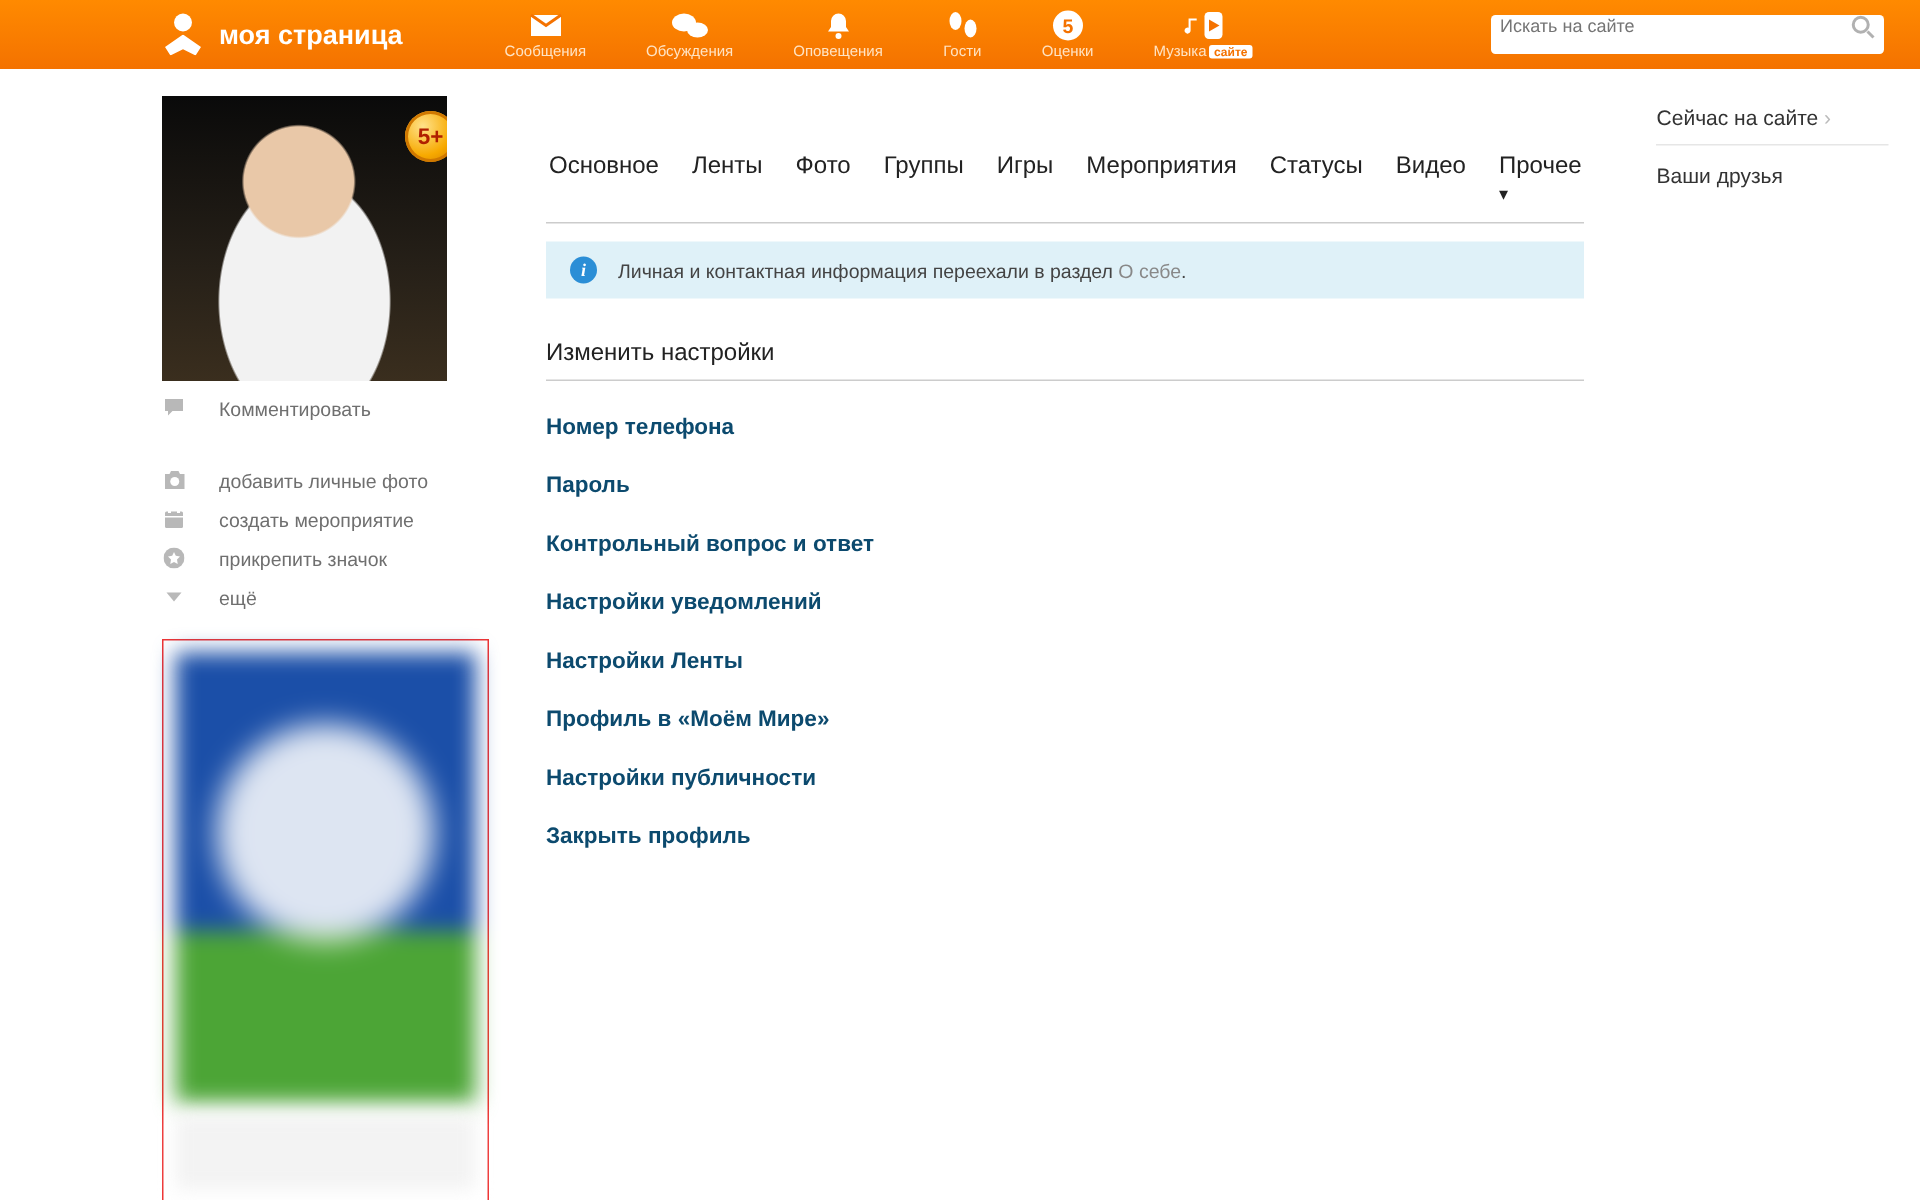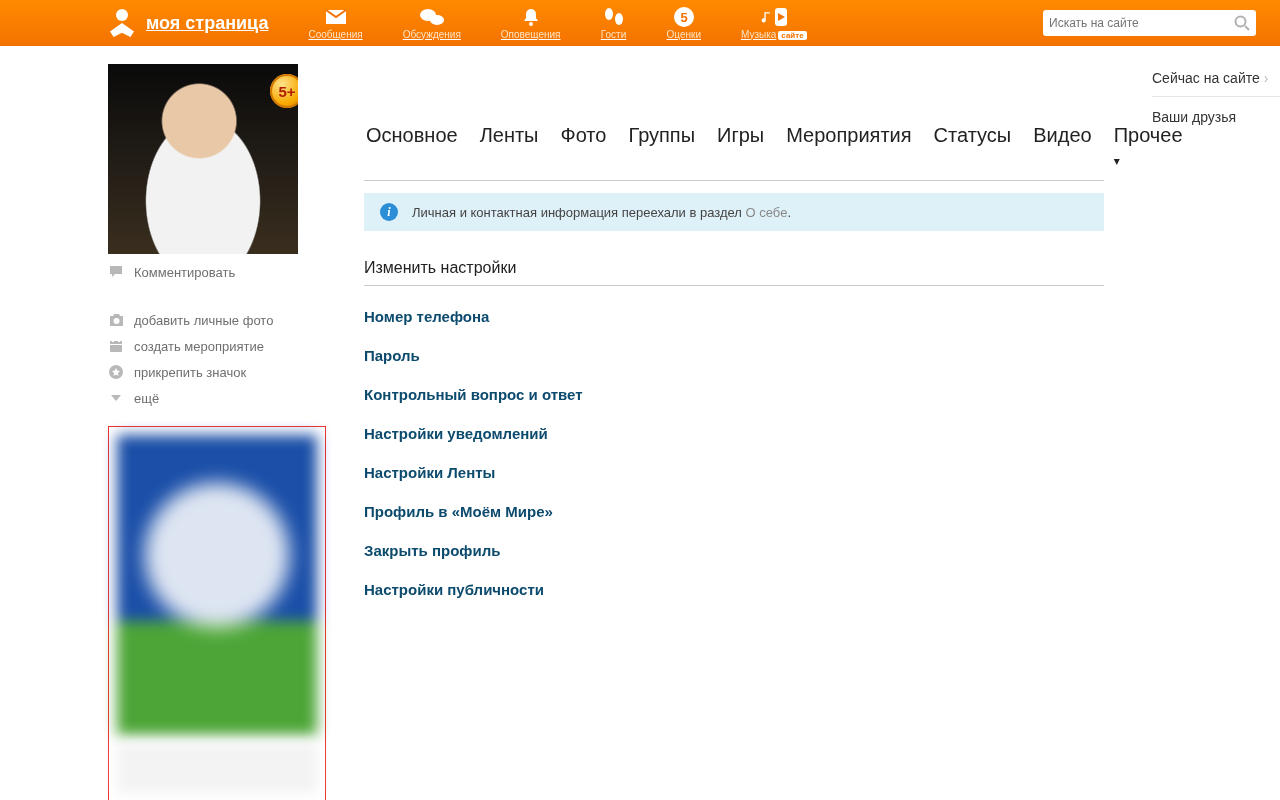--- a/index.html
+++ b/index.html
@@ -1,64 +1,64 @@
 <!DOCTYPE html>
 <html><head>
 <meta charset="utf-8">
 <style>
 * { margin:0; padding:0; box-sizing:border-box; }
 body { font-family:Arial,Helvetica,sans-serif; font-size:13px; color:#333; background:#fff; }
 a { text-decoration:none; }
 
 
-.topbar { background:linear-gradient(#ff8a00,#f47200); height:46px; display:flex; align-items:center; padding:0 24px 0 108px; color:#fff;text-decoration:underline; }
+.topbar { background:linear-gradient(#ff8a00,#f47200); height:46px; display:flex; align-items:center; padding:0 24px 0 108px; gap:28px; color:#fff; }
 .brand { display:flex; align-items:center; gap:10px; font-size:18px; font-weight:bold; margin-right:40px; cursor:pointer; }
 .brand-logo { width:28px; height:28px; position:relative; }
 .brand-logo::before { content:""; position:absolute; top:0; left:8px; width:12px; height:12px; border-radius:50%; background:#fff; }
 .brand-logo::after { content:""; position:absolute; bottom:0; left:2px; width:24px; height:14px; background:#fff; border-radius:5px 5px 3px 3px; clip-path:polygon(50% 0,100% 60%,85% 100%,50% 70%,15% 100%,0 60%); }
 .navicons { display:flex; gap:40px; align-items:flex-end; }
 .navitem { display:flex; flex-direction:column; align-items:center; gap:2px; cursor:pointer; font-size:10px; color:#ffe4c4; }
 .navitem .ic { width:26px; height:20px; display:flex; align-items:center; justify-content:center; }
 .navitem .ic svg { fill:#fff; }
 .music-row { display:flex; align-items:center; gap:3px; }
 .music-play { width:18px; height:18px; background:#fff; border-radius:3px; display:flex; align-items:center; justify-content:center; }
 .music-play::after { content:""; border-left:7px solid #f47200; border-top:4px solid transparent; border-bottom:4px solid transparent; margin-left:2px; }
 .beta { background:#fff; color:#f47200; font-size:8px; padding:0 3px; border-radius:2px; margin-left:2px; font-weight:bold; }
-.searchwrap { margin-left:auto; display:flex; align-items:center; background:#fff; border-radius:3px; height:26px; width:213px; padding:0 6px; }
+.searchwrap { margin-left:auto; display:flex; align-items:flex-start; background:#fff; border-radius:3px; height:26px; width:262px; padding:0 6px; }
 .searchwrap input { border:none; outline:none; flex:1; font-size:12px; color:#666; background:transparent; }
 .searchwrap .sic { width:16px; height:16px; opacity:.5; cursor:pointer; }
 
 
 .page { display:flex; padding:18px 44px 0 108px; gap:48px; }
 .leftcol { width:208px; flex:0 0 208px; }
 .midcol { flex:1; max-width:740px; }
 .rightcol { width:155px; flex:0 0 155px; font-size:14px; }
 
 
 .avatarbox { position:relative; width:190px; height:190px; background:#111; margin-bottom:10px; overflow:hidden; }
 .avatarimg { width:100%; height:100%; background:
   radial-gradient(circle at 48% 30%, #e9c8a8 0 22%, transparent 23%),
   radial-gradient(ellipse at 50% 72%, #f2f2f2 0 42%, transparent 43%),
   linear-gradient(#0a0a0a,#262018 60%,#3a2e1e); }
 .badge5 { position:absolute; top:10px; right:-6px; width:34px; height:34px; border-radius:50%; background:radial-gradient(circle at 35% 30%,#ffe28a,#f7a900 60%,#d07800); display:flex; align-items:center; justify-content:center; color:#b02000; font-weight:bold; font-size:15px; box-shadow:0 0 0 2px #d07800 inset; }
 
-.lact { display:flex; align-items:center; gap:10px; margin:10px 0; color:#6f6f6f; font-size:13px; cursor:pointer;text-align:center; }
+.lact { display:flex; align-items:center; gap:22px; margin:10px 0; color:#6f6f6f; font-size:13px; cursor:pointer;text-align:center; }
 .lact .li { width:16px; height:16px; display:flex; align-items:center; justify-content:center; opacity:.6; }
 .lact .li svg { fill:#8a8a8a; }
 .ltriangle { width:0; height:0; border-left:5px solid transparent; border-right:5px solid transparent; border-top:6px solid #8a8a8a; }
 
 .adbox { width:218px; height:388px; border:1px solid #e33; margin-top:20px; padding:8px; }
 .adimg { width:100%; height:300px; background:
   radial-gradient(circle at 50% 40%, rgba(255,255,255,.85) 0 30%, transparent 40%),
   linear-gradient(#1b4fa8 0 62%, #4ca536 62% 100%);
   filter:blur(7px); }
 .adtxt { height:50px; margin-top:8px; background:#f3f3f3; filter:blur(6px); border-radius:3px; }
 
 
-.tabs { display:flex; gap:22px; border-bottom:1px solid #ccc; padding:0 2px 10px; font-size:20px; margin-top:60px; }
+.tabs { display:flex; gap:22px; border-bottom:1px solid #ccc; padding:0 2px 10px; font-size:16px; margin-top:38px; }
 .tabs .t { cursor:pointer; color:#222; }
 .tabs .more::after { content:" \25BE"; font-size:12px; }
 
 .infobar { background:#dff1f8; margin-top:12px; padding:10px 16px; display:flex; align-items:center; gap:14px; color:#444; }
 .infobar .ii { width:18px; height:18px; border-radius:50%; background:#2b8ed6; color:#fff; font-weight:bold; font-size:12px; display:flex; align-items:center; justify-content:center; font-style:italic; font-family:Georgia,serif; }
 .infobar a { color:#888; }
 
 .h2 { font-size:16px; font-weight:normal; margin:28px 0 6px; border-bottom:1px solid #ccc; padding-bottom:8px; color:#222; }
 
 .setlist { margin-top:22px; }
@@ -225,22 +225,22 @@
 
     <div class="h2">Изменить настройки</div>
 
     <div class="setlist">
       <a class="s">Номер телефона</a>
       <a class="s">Пароль</a>
       <a class="s">Контрольный вопрос и ответ</a>
       <a class="s">Настройки уведомлений</a>
       <a class="s">Настройки Ленты</a>
       <a class="s">Профиль в «Моём Мире»</a>
+      <a class="s">Настройки публичности</a>
       <a class="s">Закрыть профиль</a>
-      <a class="s">Настройки публичности</a>
     </div>
   </div>
 
   <div class="rightcol">
     <a class="rlink">
       <span>Сейчас на сайте</span> <span class="chev">›</span>
     </a>
     <div class="rtitle">Ваши друзья</div>
   </div>
 </div>

